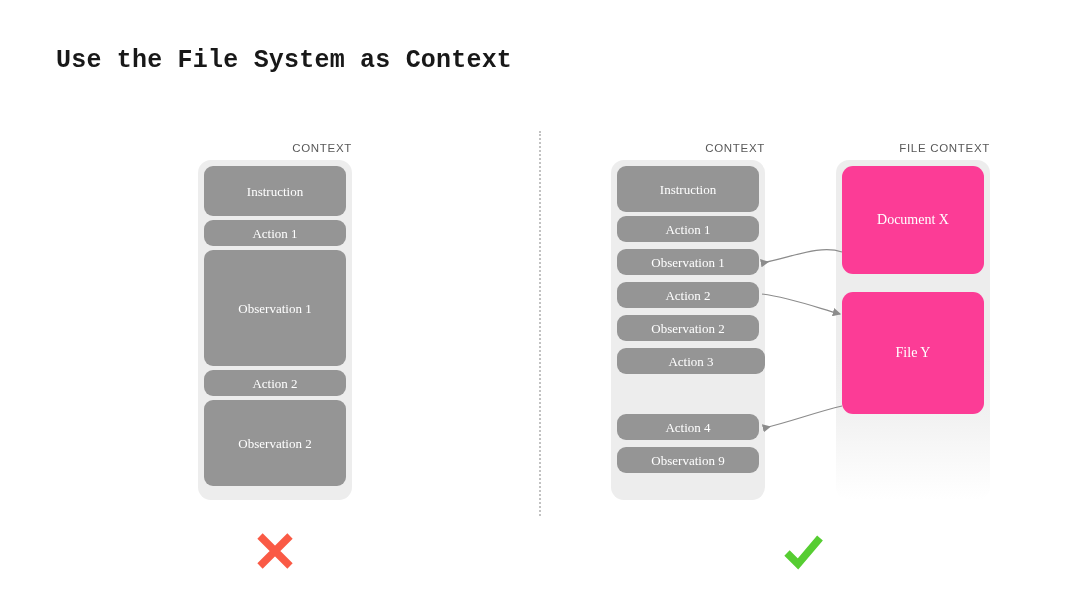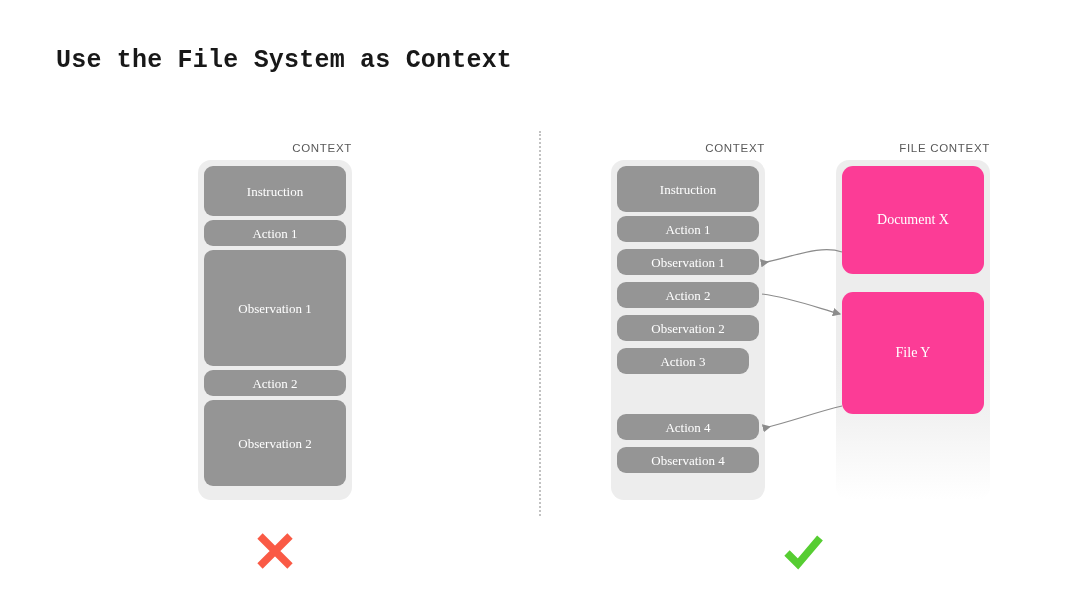--- a/index.html
+++ b/index.html
@@ -125,23 +125,23 @@
   </div>
 
   <div class="col-label" style="left:611px; top:142px; width:154px;">CONTEXT</div>
 
   <div class="stack" style="left:611px; top:160px; width:154px; height:340px;">
     <div class="block" style="left:6px; top:6px;   width:142px; height:46px;">Instruction</div>
     <div class="block" style="left:6px; top:56px;  width:142px; height:26px;">Action 1</div>
     <div class="block" style="left:6px; top:89px;  width:142px; height:26px;">Observation 1</div>
     <div class="block" style="left:6px; top:122px; width:142px; height:26px;">Action 2</div>
     <div class="block" style="left:6px; top:155px; width:142px; height:26px;">Observation 2</div>
-    <div class="block" style="left:6px; top:188px; width:132px; height:26px;">Action 3</div>
+    <div class="block" style="left:6px; top:188px; width:148px; height:26px;">Action 3</div>
     <div class="block" style="left:6px; top:254px; width:142px; height:26px;text-align:center;">Action 4</div>
-    <div class="block" style="left:6px; top:287px; width:142px; height:26px;">Observation 4</div>
+    <div class="block" style="left:6px; top:287px; width:142px; height:26px;">Observation 9</div>
   </div>
 
   <div class="col-label" style="left:836px; top:142px; width:154px;">FILE CONTEXT</div>
 
   <div class="stack fade" style="left:836px; top:160px; width:154px; height:340px;">
     <div class="block pink" style="left:6px; top:132px; width:142px; height:122px;">File Y</div>
     <div class="block pink" style="left:6px; top:6px;   width:142px; height:108px;">Document X</div>
   </div>
 
   <svg class="arrows" viewBox="0 0 1080 608">

